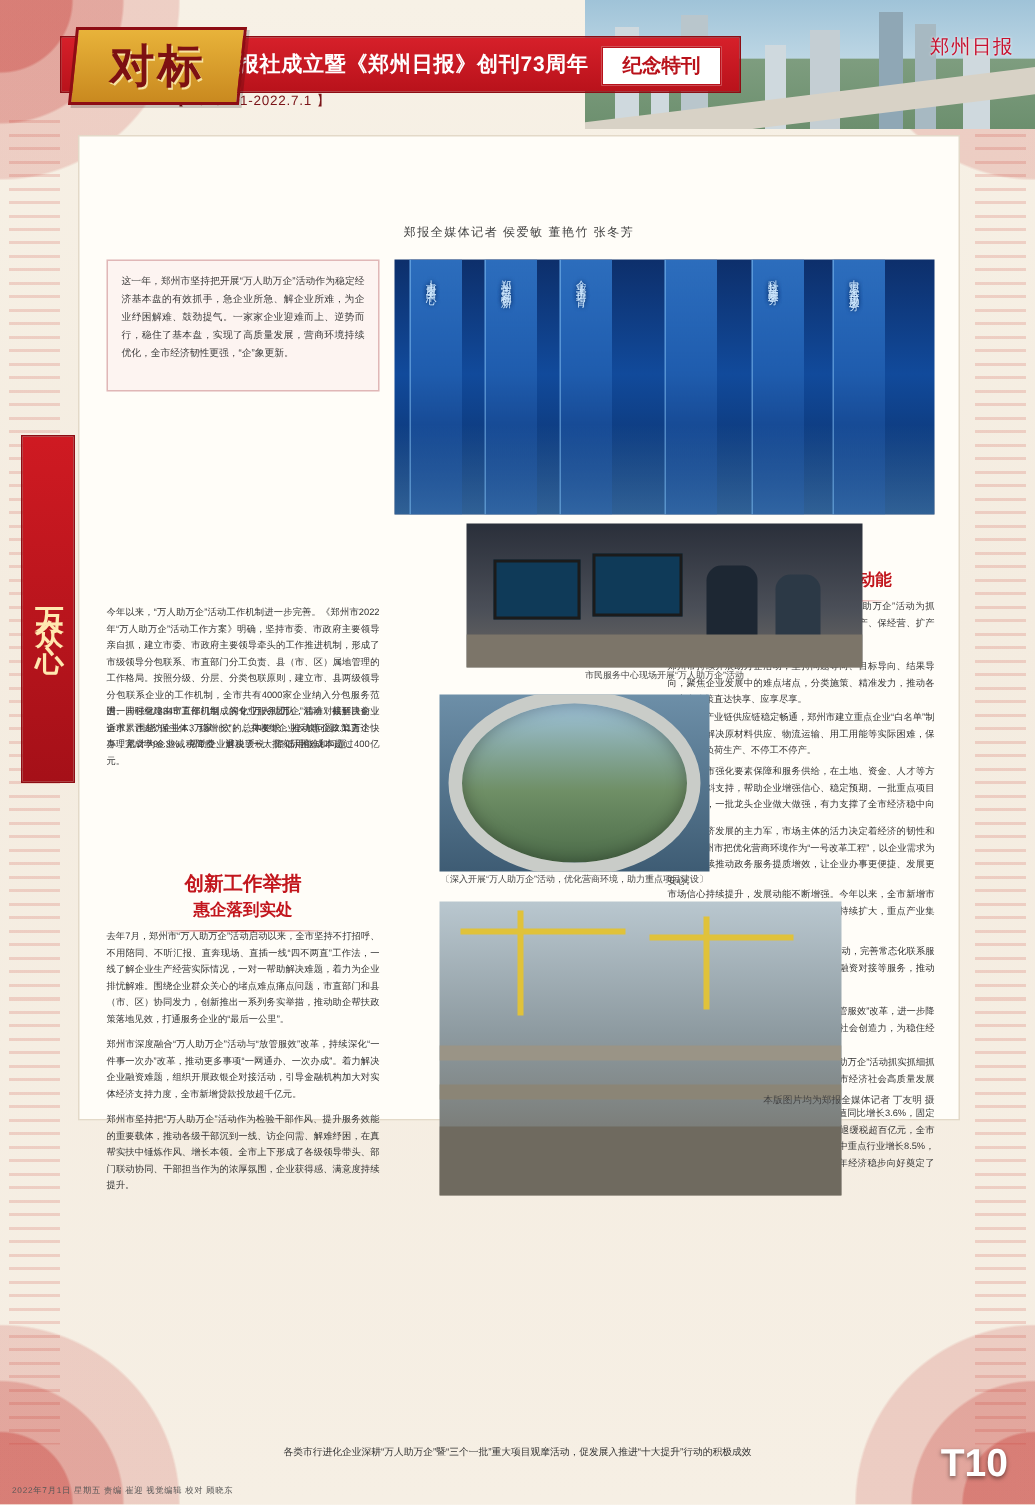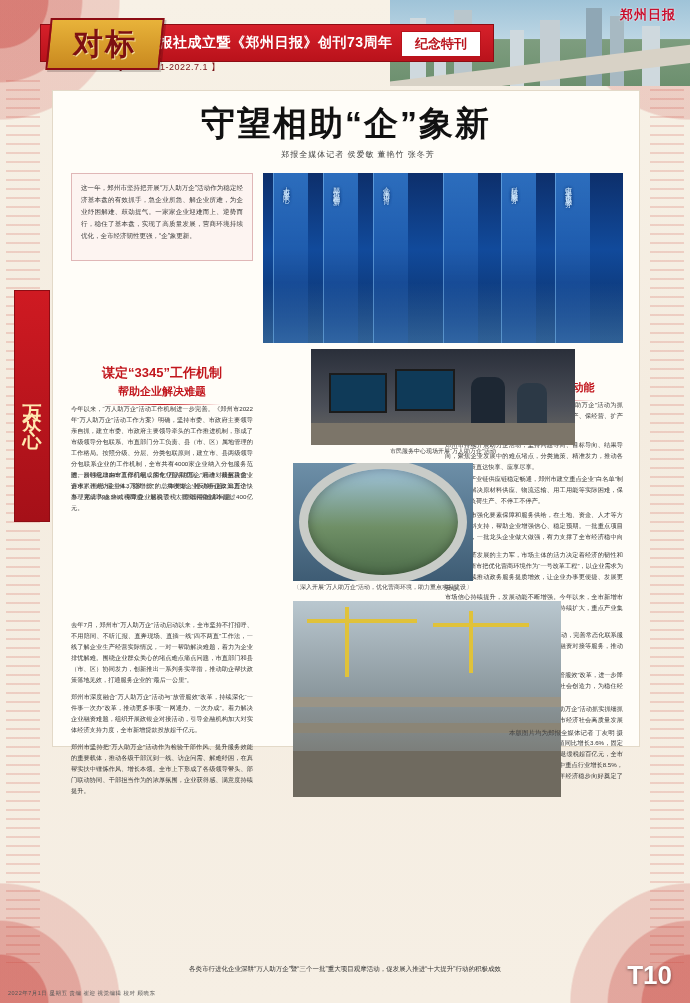--- a/index.html
+++ b/index.html
@@ -60,22 +60,22 @@
     background:
       linear-gradient(180deg,#9fc3d8 0%,#bcd6e4 45%,#7e9d7f 46%,#6c8f6e 100%);
     overflow:hidden;
   }
   .mast-photo .bldg{position:absolute;background:#cfd9de;}
   .mast-photo .road{
     position:absolute;left:-20px;bottom:6px;width:360px;height:18px;
     background:#d8d2c6;transform:rotate(-7deg);
   }
   .mast-logo{
-    position:absolute;right:14px;top:6px;color:#c8102e;
-    font-size:13px;font-weight:bold;letter-spacing:1px;
+    position:absolute;right:14px;top:22px;color:#c8102e;
+    font-size:13px;font-weight:normal;letter-spacing:1px;
     text-shadow:0 0 2px #fff;
   }
   .mast-red{
     position:absolute;left:40px;top:24px;width:452px;height:36px;
     background:linear-gradient(180deg,#d6202a 0%,#b9121b 100%);
     border:1px solid #8d0d14;
     display:flex;align-items:center;
   }
   .mast-red .title{
     color:#fff;font-size:14px;font-weight:bold;margin-left:74px;letter-spacing:.5px;
@@ -115,21 +115,21 @@
   #sheet{
     position:absolute;left:52px;top:90px;width:586px;height:655px;
     background:#fffdf8;border:1px solid #e3d9c8;
   }
   .headline{
     position:absolute;left:0;top:10px;width:586px;text-align:center;
     font-size:34px;font-weight:bold;color:#111;letter-spacing:2px;
   }
   .byline{
     position:absolute;left:0;top:58px;width:586px;text-align:center;
-    font-size:8px;color:#444;letter-spacing:1px;padding-left:12px;
+    font-size:8px;color:#444;letter-spacing:1px;
   }
 
   
   .lede{
     position:absolute;left:18px;top:82px;width:182px;min-height:88px;
     border:1px solid #e0b7b7;background:#fdf4f1;
     padding:8px 9px;box-sizing:border-box;
     font-size:6.5px;line-height:1.85;color:#3a3a3a;text-align:justify;
   }
   .sechead{
@@ -262,32 +262,31 @@
       <span>对标</span>
     </div>
   </div>
 
   <div class="ribbon">
     <span>万众一心</span>
   </div>
 
   <div id="sheet">
 
-    <div class="headline">守望相助“企”象新</div>
     <div class="byline">郑报全媒体记者 侯爱敏 董艳竹 张冬芳</div>
 
     <div class="lede">这一年，郑州市坚持把开展“万人助万企”活动作为稳定经济基本盘的有效抓手，急企业所急、解企业所难，为企业纾困解难、鼓劲提气。一家家企业迎难而上、逆势而行，稳住了基本盘，实现了高质量发展，营商环境持续优化，全市经济韧性更强，“企”象更新。</div>
 
-    <div class="sechead" style="left:18px;top:272px;">
-      <span class="q">谋定“3345”工作机制</span><br>
-      <span>帮助企业解决难题</span>
-    </div>
     <div class="col-txt col-left" style="top:312px;">今年以来，“万人助万企”活动工作机制进一步完善。《郑州市2022年“万人助万企”活动工作方案》明确，坚持市委、市政府主要领导亲自抓，建立市委、市政府主要领导牵头的工作推进机制，形成了市级领导分包联系、市直部门分工负责、县（市、区）属地管理的工作格局。按照分级、分层、分类包联原则，建立市、县两级领导分包联系企业的工作机制，全市共有4000家企业纳入分包服务范围。同时组建由市直部门组成的专业服务团队，精准对接解决企业诉求。围绕“保主体、稳增长”的总体要求，推动惠企政策直达快享，累计为企业减税降费、退税缓税、降低用能成本超过400亿元。</div>
     <div class="col-txt col-left" style="top:378px;">进一步强化“3345”工作机制，深化“万人助万企”活动，截至目前，全市累计走访企业4.3万家（次），共收集企业反映问题2.11万个，办理完成率98.3%，帮助企业解决了一大批实际困难和问题。</div>
 
+    <div class="sechead" style="left:18px;top:488px;">
+      <span class="q">创新工作举措</span><br>
+      <span>惠企落到实处</span>
+    </div>
     <div class="col-txt col-left" style="top:528px;">去年7月，郑州市“万人助万企”活动启动以来，全市坚持不打招呼、不用陪同、不听汇报、直奔现场、直插一线“四不两直”工作法，一线了解企业生产经营实际情况，一对一帮助解决难题，着力为企业排忧解难。围绕企业群众关心的堵点难点痛点问题，市直部门和县（市、区）协同发力，创新推出一系列务实举措，推动助企帮扶政策落地见效，打通服务企业的“最后一公里”。</div>
     <div class="col-txt col-left" style="top:600px;">郑州市深度融合“万人助万企”活动与“放管服效”改革，持续深化“一件事一次办”改革，推动更多事项“一网通办、一次办成”。着力解决企业融资难题，组织开展政银企对接活动，引导金融机构加大对实体经济支持力度，全市新增贷款投放超千亿元。</div>
     <div class="col-txt col-left" style="top:650px;">郑州市坚持把“万人助万企”活动作为检验干部作风、提升服务效能的重要载体，推动各级干部沉到一线、访企问需、解难纾困，在真帮实扶中锤炼作风、增长本领。全市上下形成了各级领导带头、部门联动协同、干部担当作为的浓厚氛围，企业获得感、满意度持续提升。</div>
 
     <div class="sechead" style="right:16px;left:auto;width:178px;top:268px;">
       <span class="q">万人助万企</span><br>
       <span>为企业注入强大发展动能</span>
     </div>
     <div class="col-txt col-right" style="top:308px;">“解难题”与“优服务”同向发力，郑州市以“万人助万企”活动为抓手，持续为市场主体纾困解难，助力企业稳生产、保经营、扩产能，为全市经济社会高质量发展注入强劲动能。</div>
     <div class="col-txt col-right" style="top:348px;">郑州市持续开展助万企活动，坚持问题导向、目标导向、结果导向，聚焦企业发展中的难点堵点，分类施策、精准发力，推动各项惠企政策直达快享、应享尽享。</div>

